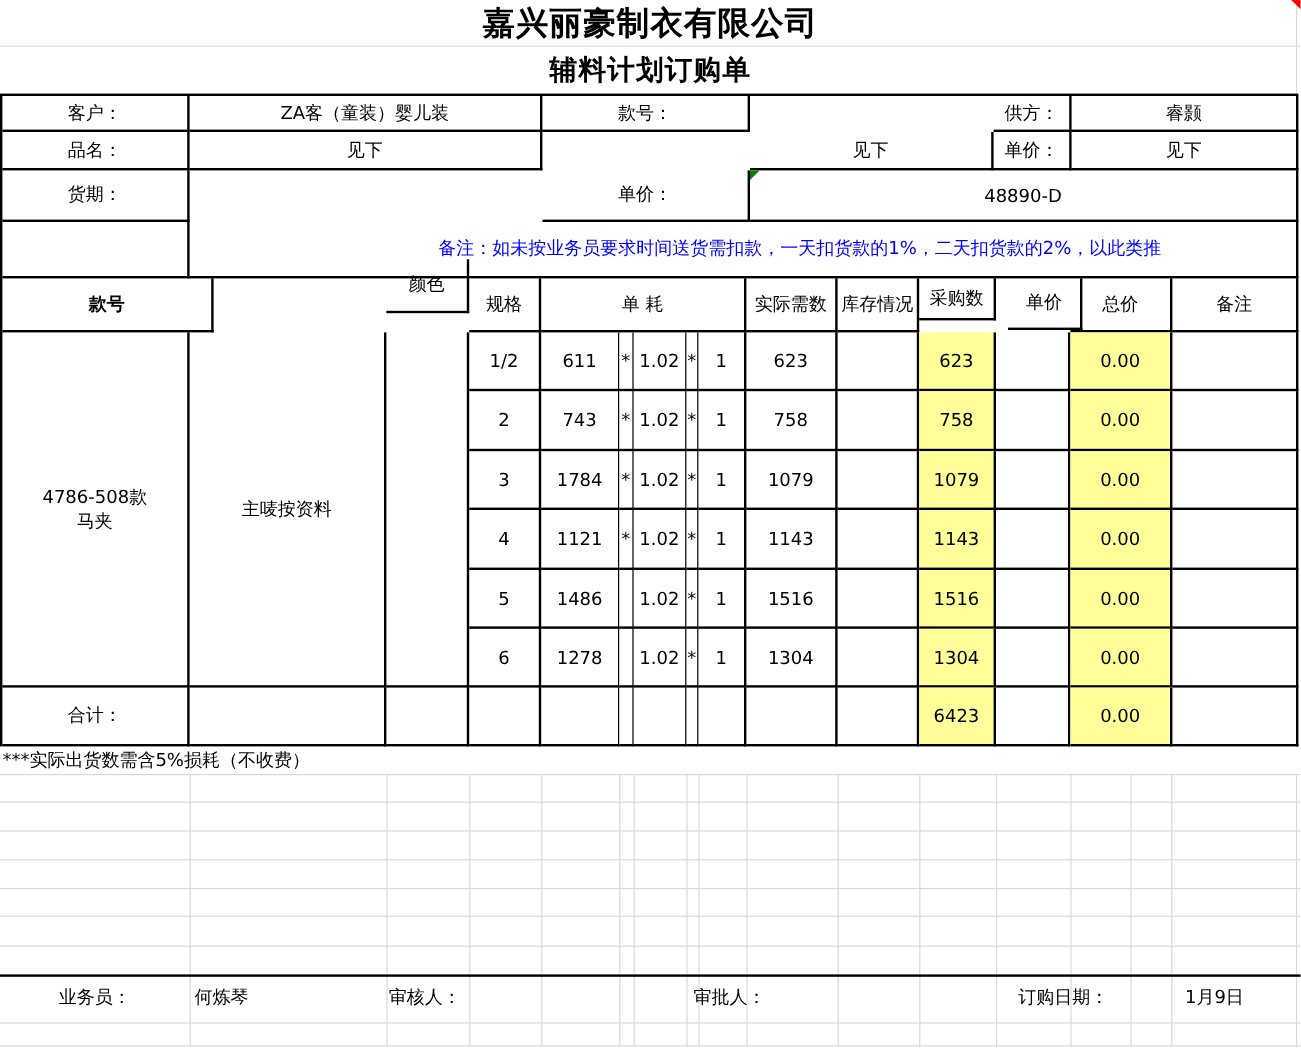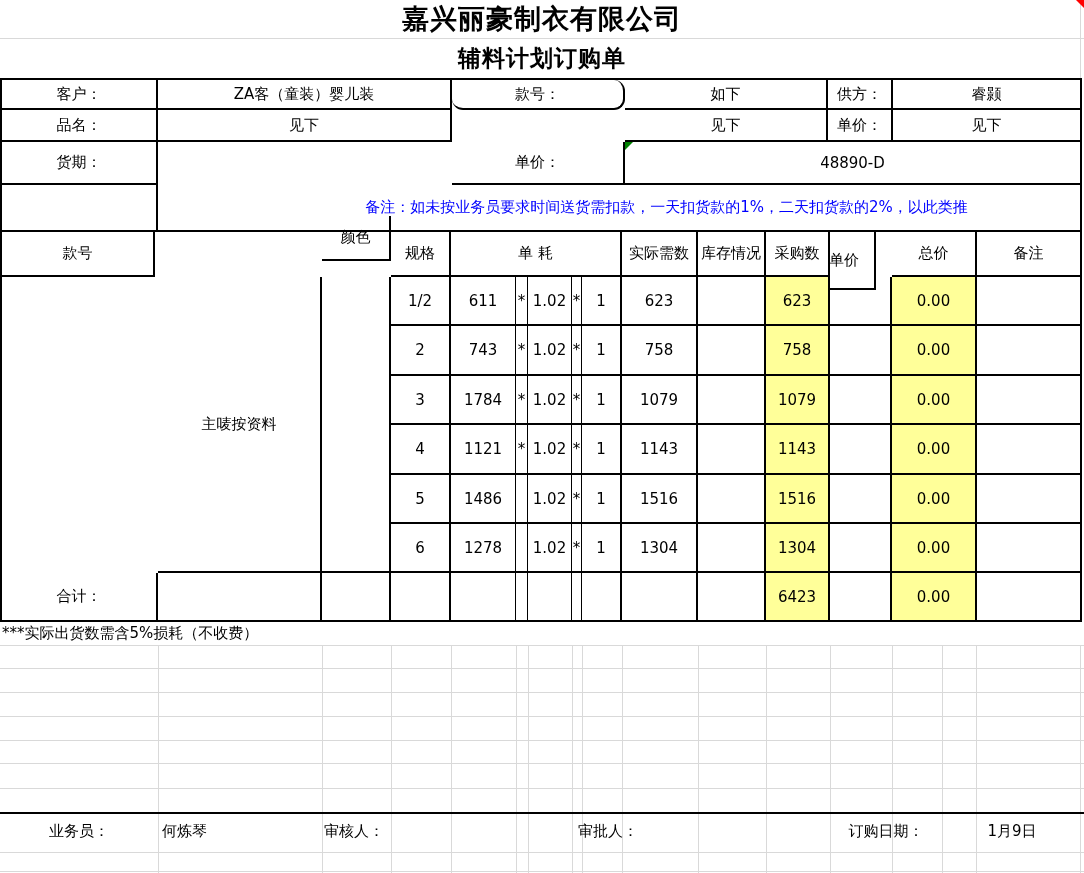--- a/index.html
+++ b/index.html
@@ -37,50 +37,53 @@
   <div class="subtitle">辅料计划订购单</div>
 
   <div class="hline" style="left:0;top:38px;width:1084px;"></div>
   <div class="vline" style="left:1080px;top:0;height:78px;"></div>
 
   <div class="blackline" style="left:0;top:78px;width:1082px;height:2px;"></div>
   <div class="blackline" style="left:0;top:80px;width:2px;height:542px;"></div>
 
   <div class="cell" style="left:2px;top:80px;width:156px;height:30px;">客户：</div>
   <div class="cell" style="left:158px;top:80px;width:294px;height:30px;">ZA客（童装）婴儿装</div>
-  <div class="cell" style="left:452px;top:80px;width:173px;height:30px;border-radius:11px;">款号：</div>
-  <div class="cell" style="left:625px;top:80px;width:203px;height:30px;">如下</div>
+  <div class="cell" style="left:452px;top:80px;width:173px;height:30px;">款号：</div>
   <div class="cell" style="left:828px;top:80px;width:65px;height:30px;">供方：</div>
   <div class="cell" style="left:2px;top:110px;width:156px;height:32px;">品名：</div>
 
   <div class="cell" style="left:893px;top:80px;width:189px;height:30px;">睿颢</div>
   <div class="cell" style="left:158px;top:110px;width:294px;height:32px;">见下</div>
   <div class="cell" style="left:625px;top:110px;width:203px;height:32px;">见下</div>
   <div class="cell" style="left:828px;top:110px;width:65px;height:32px;">单价：</div>
   <div class="cell" style="left:893px;top:110px;width:189px;height:32px;">见下</div>
 
   <div class="cell" style="left:2px;top:142px;width:156px;height:43px;">货期：</div>
   <div class="cell" style="left:452px;top:142px;width:173px;height:43px;">单价：</div>
   <div class="cell" style="left:625px;top:142px;width:457px;height:43px;text-align:right;">48890-D</div>
   <div class="tri-green"></div>
 
   <div class="cell" style="left:2px;top:185px;width:156px;height:47px;"></div>
   <div class="cell blknote" style="left:158px;top:185px;width:924px;height:47px;">备注：如未按业务员要求时间送货需扣款，一天扣货款的1%，二天扣货款的2%，以此类推</div>
 
-  <div class="cell" style="left:2px;top:232px;width:153px;height:45px;">款号</div>
+  <div class="cell" style="left:2px;top:232px;width:176px;height:45px;font-weight:bold;">款号</div>
   <div class="cell" style="left:322px;top:216px;width:69px;height:45px;">颜色</div>
   <div class="cell" style="left:391px;top:232px;width:60px;height:45px;">规格</div>
   <div class="cell" style="left:451px;top:232px;width:171px;height:45px;">单 耗</div>
   <div class="cell" style="left:622px;top:232px;width:76px;height:45px;">实际需数</div>
   <div class="cell" style="left:698px;top:232px;width:68px;height:45px;">库存情况</div>
-  <div class="cell" style="left:766px;top:232px;width:64px;height:45px;">采购数</div>
-  <div class="cell" style="left:814px;top:232px;width:62px;height:58px;">单价</div>
+  <div class="cell" style="left:766px;top:232px;width:64px;height:35px;">采购数</div>
+  <div class="cell" style="left:840px;top:232px;width:62px;height:43px;">单价</div>
   <div class="cell" style="left:892px;top:232px;width:85px;height:45px;">总价</div>
   <div class="cell" style="left:977px;top:232px;width:105px;height:45px;">备注</div>
 
+  <div class="cell multi" style="left:2px;top:277px;width:156px;height:296px;">
+    <div>4786-508款</div>
+    <div>马夹</div>
+  </div>
   <div class="cell" style="left:158px;top:277px;width:164px;height:296px;">主唛按资料</div>
   <div class="cell" style="left:322px;top:277px;width:69px;height:296px;"></div>
 
   <div class="cell" style="left:391px;top:277px;width:60px;height:49px;">1/2</div>
   <div class="cell thin" style="left:451px;top:277px;width:65px;height:49px;">611</div>
   <div class="cell thin" style="left:516px;top:277px;width:12px;height:49px;">*</div>
   <div class="cell thin" style="left:528px;top:277px;width:44px;height:49px;">1.02</div>
   <div class="cell thin" style="left:572px;top:277px;width:10px;height:49px;">*</div>
   <div class="cell" style="left:582px;top:277px;width:40px;height:49px;">1</div>
   <div class="cell" style="left:622px;top:277px;width:76px;height:49px;">623</div>

